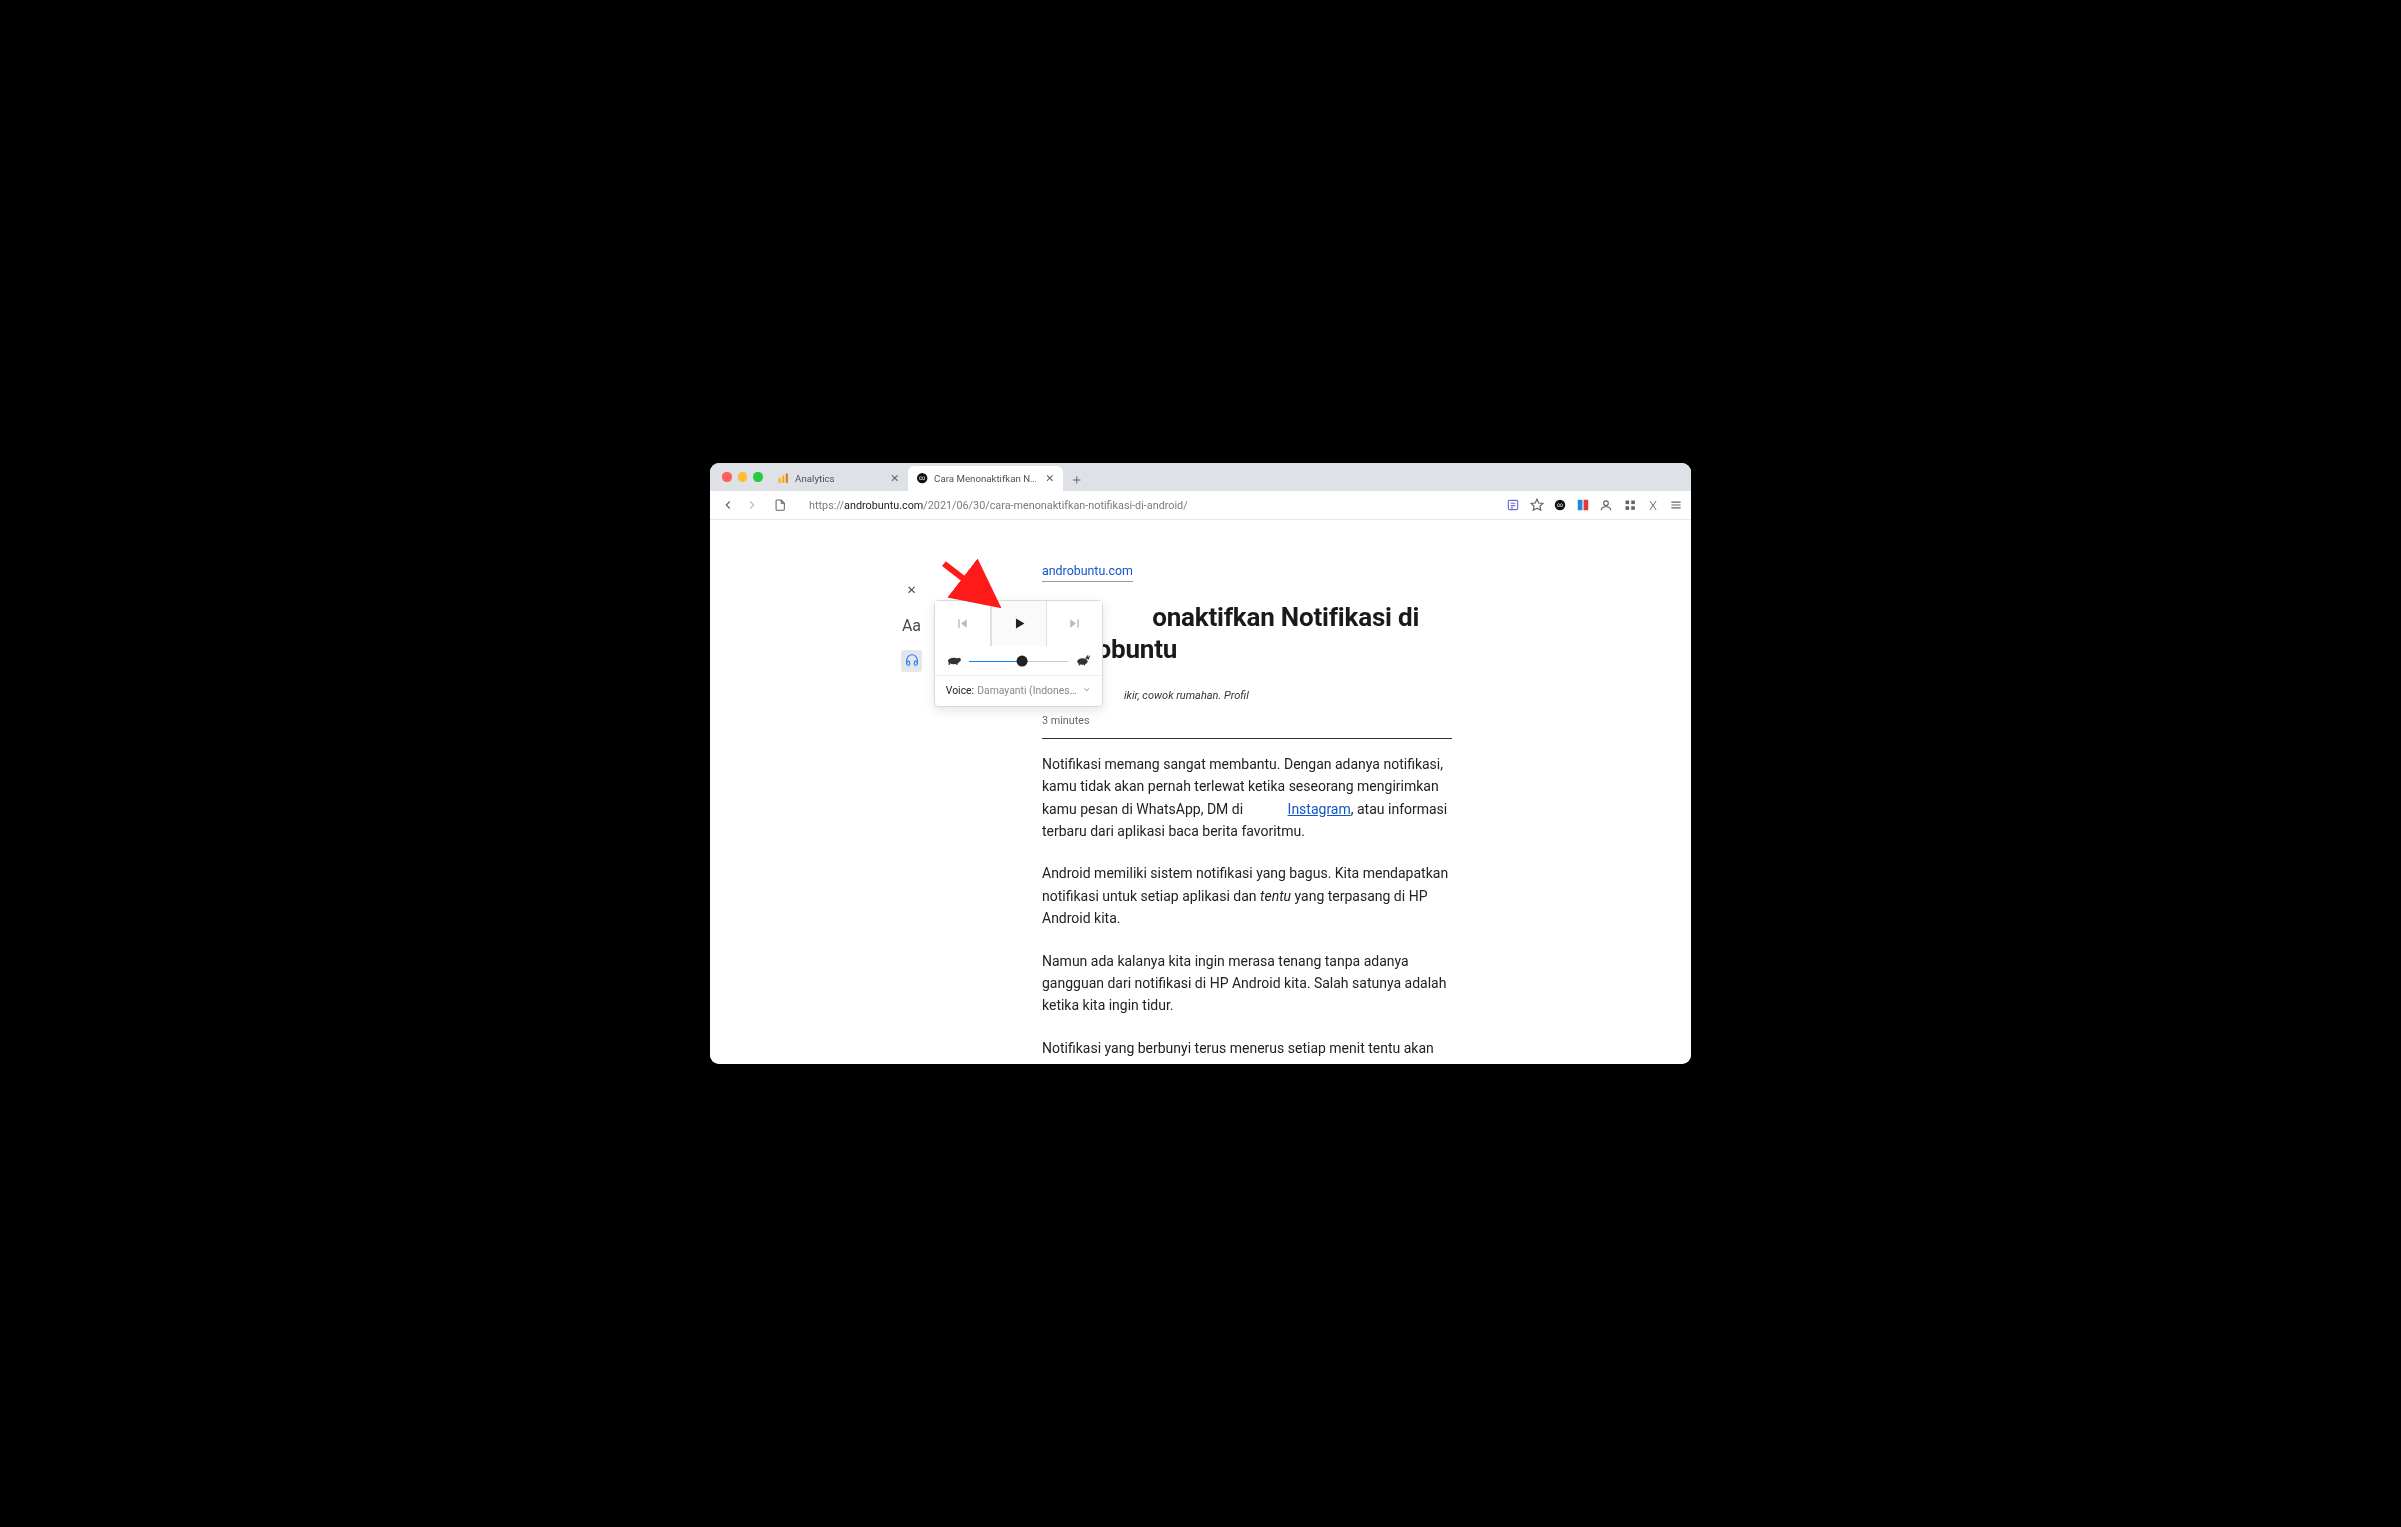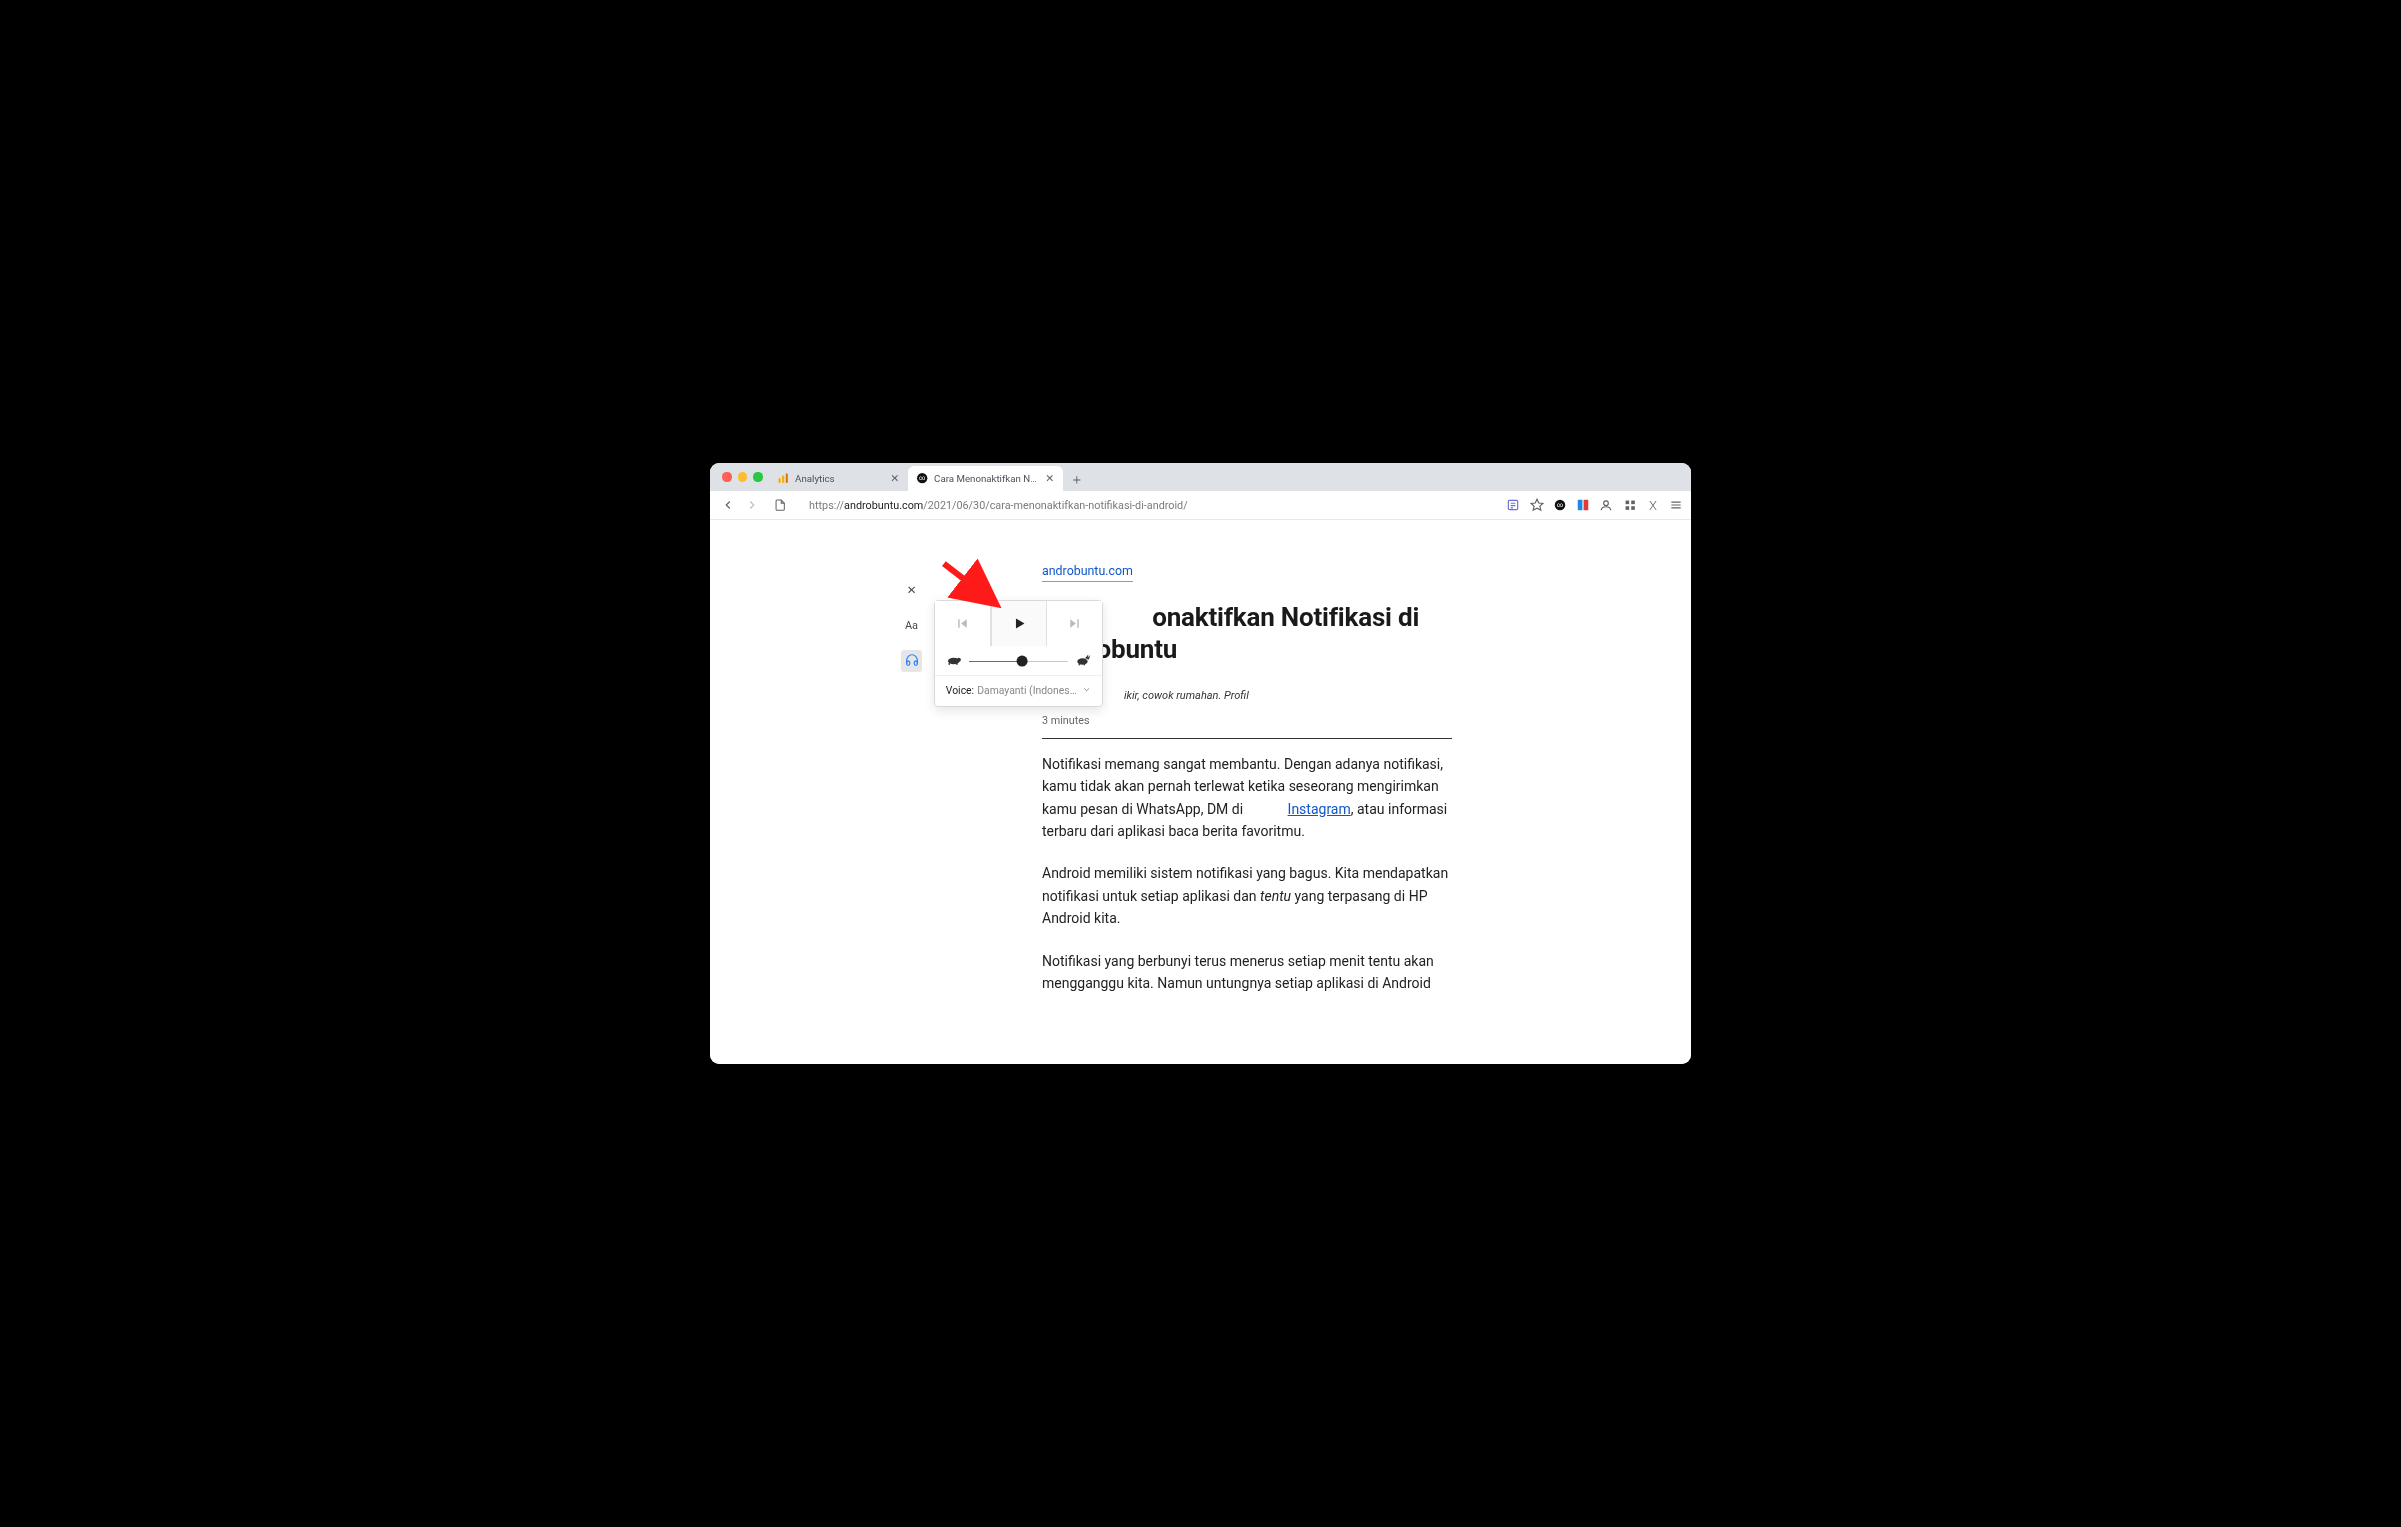--- a/index.html
+++ b/index.html
@@ -329,21 +329,21 @@
     </div>
   </div>
 
   <div class="content">
 
     <div class="reader-sidebar">
       <div class="sb-btn">
         <span style="font-size:11.6px;">✕</span>
       </div>
       <div class="sb-btn">
-        <span style="font-size:11px;">Aa</span>
+        <span style="font-size:16px;">Aa</span>
       </div>
       <div class="sb-btn active">
         <span>
           <svg width="14" height="14" viewBox="0 0 24 24" fill="none" stroke="currentColor" stroke-width="2">
               <path d="M3 18v-6a9 9 0 0 1 18 0v6"></path>
               <path d="M21 19a2 2 0 0 1-2 2h-1a2 2 0 0 1-2-2v-3a2 2 0 0 1 2-2h3z"></path>
               <path d="M3 19a2 2 0 0 0 2 2h1a2 2 0 0 0 2-2v-3a2 2 0 0 0-2-2H3z"></path>
             </svg>
         </span>
       </div>
@@ -426,19 +426,20 @@
           <span style="visibility:hidden;">Oleh penulis pem</span><span>ikir, cowok rumahan. Profil</span>
         </div>
         <div class="readtime">3 minutes</div>
         <hr class="divider">
         <p class="para">
           <span>Notifikasi memang sangat membantu. Dengan adanya notifikasi, kamu tidak akan pernah terlewat ketika seseorang mengirimkan kamu pesan di WhatsApp, DM di </span><a href="#">Instagram</a><span>, atau informasi terbaru dari aplikasi baca berita favoritmu.</span>
         </p>
         <p class="para">
           <span>Android memiliki sistem notifikasi yang bagus. Kita mendapatkan notifikasi untuk setiap aplikasi dan </span><em>tentu</em><span> yang terpasang di HP Android kita.</span>
         </p>
+        <p class="para">Namun ada kalanya kita ingin merasa tenang tanpa adanya gangguan dari notifikasi di HP Android kita. Salah satunya adalah ketika kita ingin tidur.</p>
         <p class="para">Notifikasi yang berbunyi terus menerus setiap menit tentu akan mengganggu kita. Namun untungnya setiap aplikasi di Android</p>
       </div>
     </div>
 
   </div>
 </div>
 
 
 </body></html>

